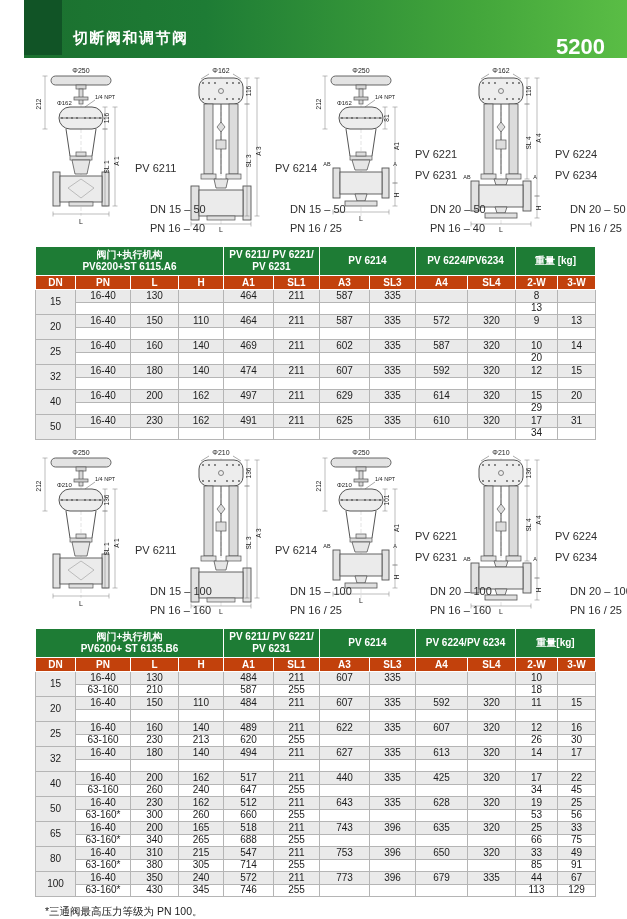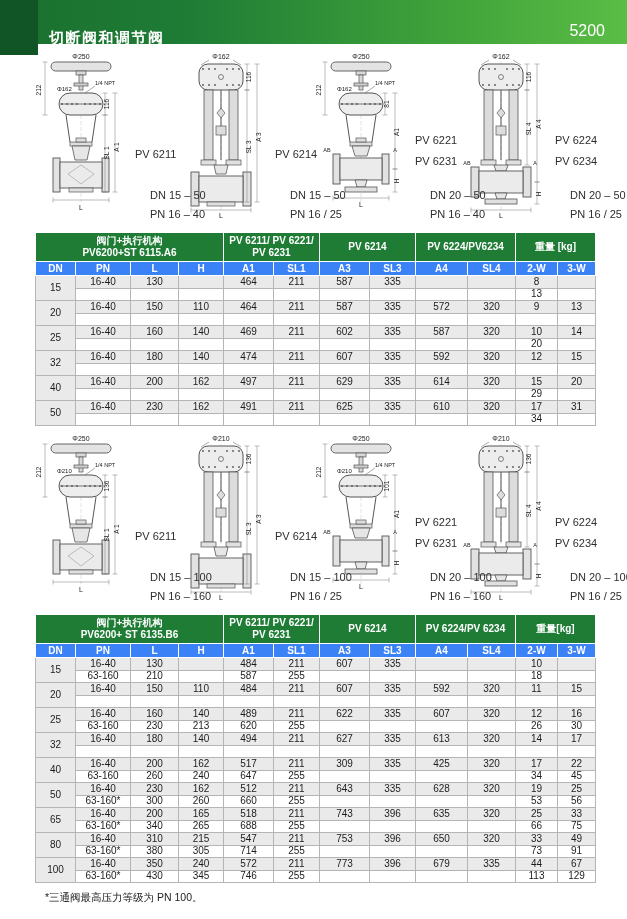--- a/index.html
+++ b/index.html
@@ -1,38 +1,38 @@
 <!DOCTYPE html>
 <html><head>
 <meta charset="utf-8">
 <style>
   html,body{margin:0;padding:0;}
   body{
     width:627px;height:919px;overflow:hidden;background:#fff;position:relative;
     font-family:"Liberation Sans",sans-serif;
   }
   
-  .bar{height:44px;position:relative;
-    background:linear-gradient(90deg,#1b702f 0%,#1e7c35 30%,#43a63b 75%,#5abd45 100%);}
+  .bar{height:58px;position:relative;
+    background:linear-gradient(90deg,#1b702f 0%,#1e7c35 30%,#43a63b 75%,#5abd45 100%);margin-left:24px;}
   .bar .corner{position:absolute;left:0;top:0;width:38px;height:55px;background:#115426;}
   .bar .t{position:absolute;left:49px;top:29px;color:#fff;font-size:15px;font-weight:bold;letter-spacing:1.5px;}
-  .bar .p{position:absolute;right:22px;top:22px;color:#fff;font-size:16px;font-weight:normal;}
+  .bar .p{position:absolute;right:22px;top:34px;color:#fff;font-size:22px;font-weight:bold;}
   
   .drawrow{display:flex;margin:8px 0 0 35px;width:560px;}
   .dcell{position:relative;width:140px;height:176px;}
   .dcell svg{position:absolute;left:0;top:2;}
   .models{position:absolute;left:100px;white-space:nowrap;font-size:11px;color:#2e2e2e;z-index:2;}
   .models div{margin-bottom:9px;}
   .range{position:absolute;left:115px;top:137px;white-space:nowrap;font-size:11px;color:#2e2e2e;z-index:2;}
   .range div{margin-bottom:7px;}
   
   table.spec{border-collapse:collapse;margin:4px 0 0 35px;table-layout:fixed;border:1px solid #8d8d8d;}
   table.spec th.gh{background:#1e7c35;color:#fff;font-size:10px;font-weight:bold;border:1px solid #fff;
     white-space:pre-line;padding:2px 0;line-height:1.2;text-align:center;}
-  table.spec th.ch{background:#3b82f6;color:#fff;font-size:10px;font-weight:bold;border:1px solid #fff;
+  table.spec th.ch{background:#c2410c;color:#fff;font-size:10px;font-weight:bold;border:1px solid #fff;
     padding:1px 0;text-align:center;}
   table.spec td{border:1px solid #b5b5b5;font-size:10px;color:#1c1c1c;text-align:center;
     height:11.5px;padding:0;line-height:1.05;}
   table.spec tr.shade td{background:#eaeaea;}
   table.spec tr.plain td{background:#fff;}
   table.spec td.dn{background:#e7e7e7;}
   table.spec tbody tr.gs td{border-top:1px solid #8d8d8d;}
   .footnote{margin:8px 0 0 45px;font-size:10.5px;color:#222;}
 </style>
 </head>
@@ -895,21 +895,21 @@
           <td></td>
           <td></td>
         </tr>
         <tr class="shade gs">
           <td class="dn" rowspan="2">40</td>
           <td>16-40</td>
           <td>200</td>
           <td>162</td>
           <td>517</td>
           <td>211</td>
-          <td>309</td>
+          <td>440</td>
           <td>335</td>
           <td>425</td>
           <td>320</td>
           <td>17</td>
           <td>22</td>
         </tr>
         <tr class="plain">
           <td>63-160</td>
           <td>260</td>
           <td>240</td>
@@ -993,21 +993,21 @@
         <tr class="plain">
           <td>63-160*</td>
           <td>380</td>
           <td>305</td>
           <td>714</td>
           <td>255</td>
           <td></td>
           <td></td>
           <td></td>
           <td></td>
-          <td>73</td>
+          <td>85</td>
           <td>91</td>
         </tr>
         <tr class="shade gs">
           <td class="dn" rowspan="2">100</td>
           <td>16-40</td>
           <td>350</td>
           <td>240</td>
           <td>572</td>
           <td>211</td>
           <td>773</td>

